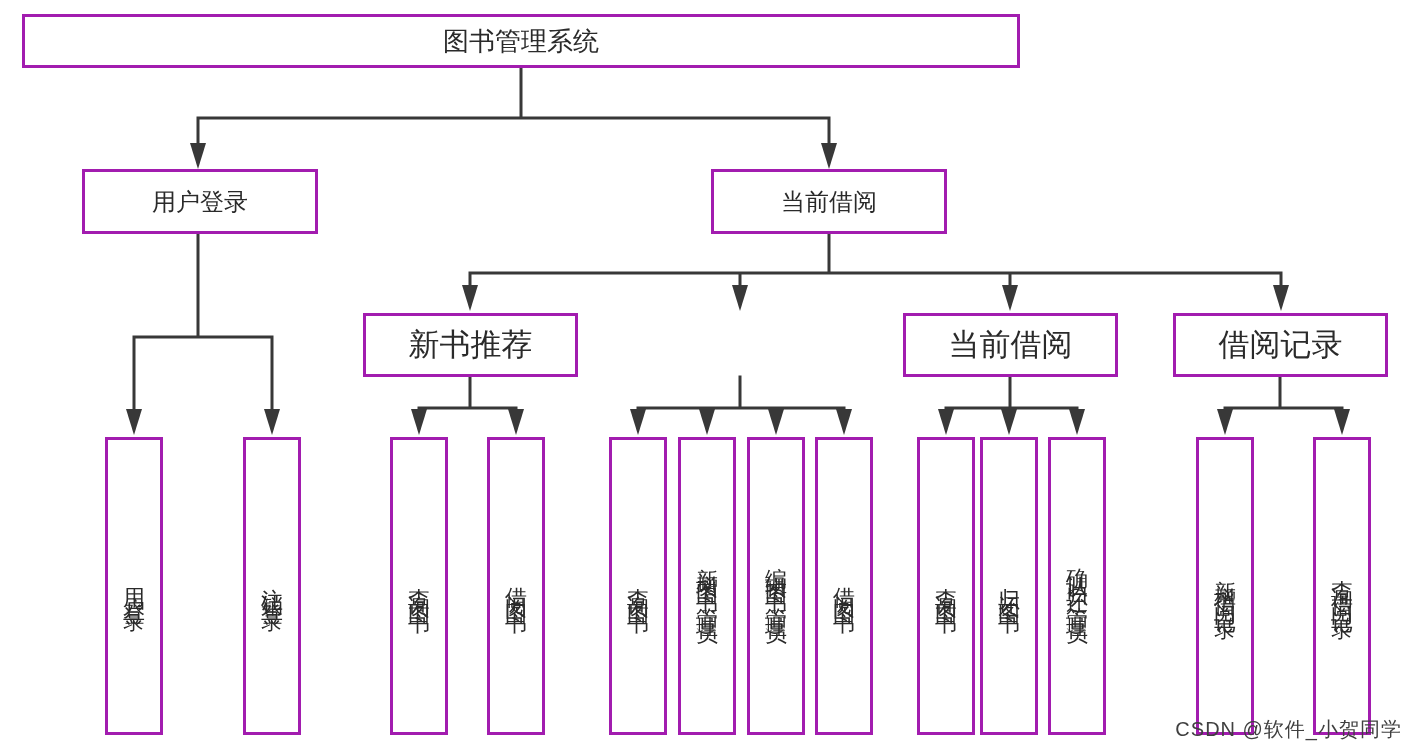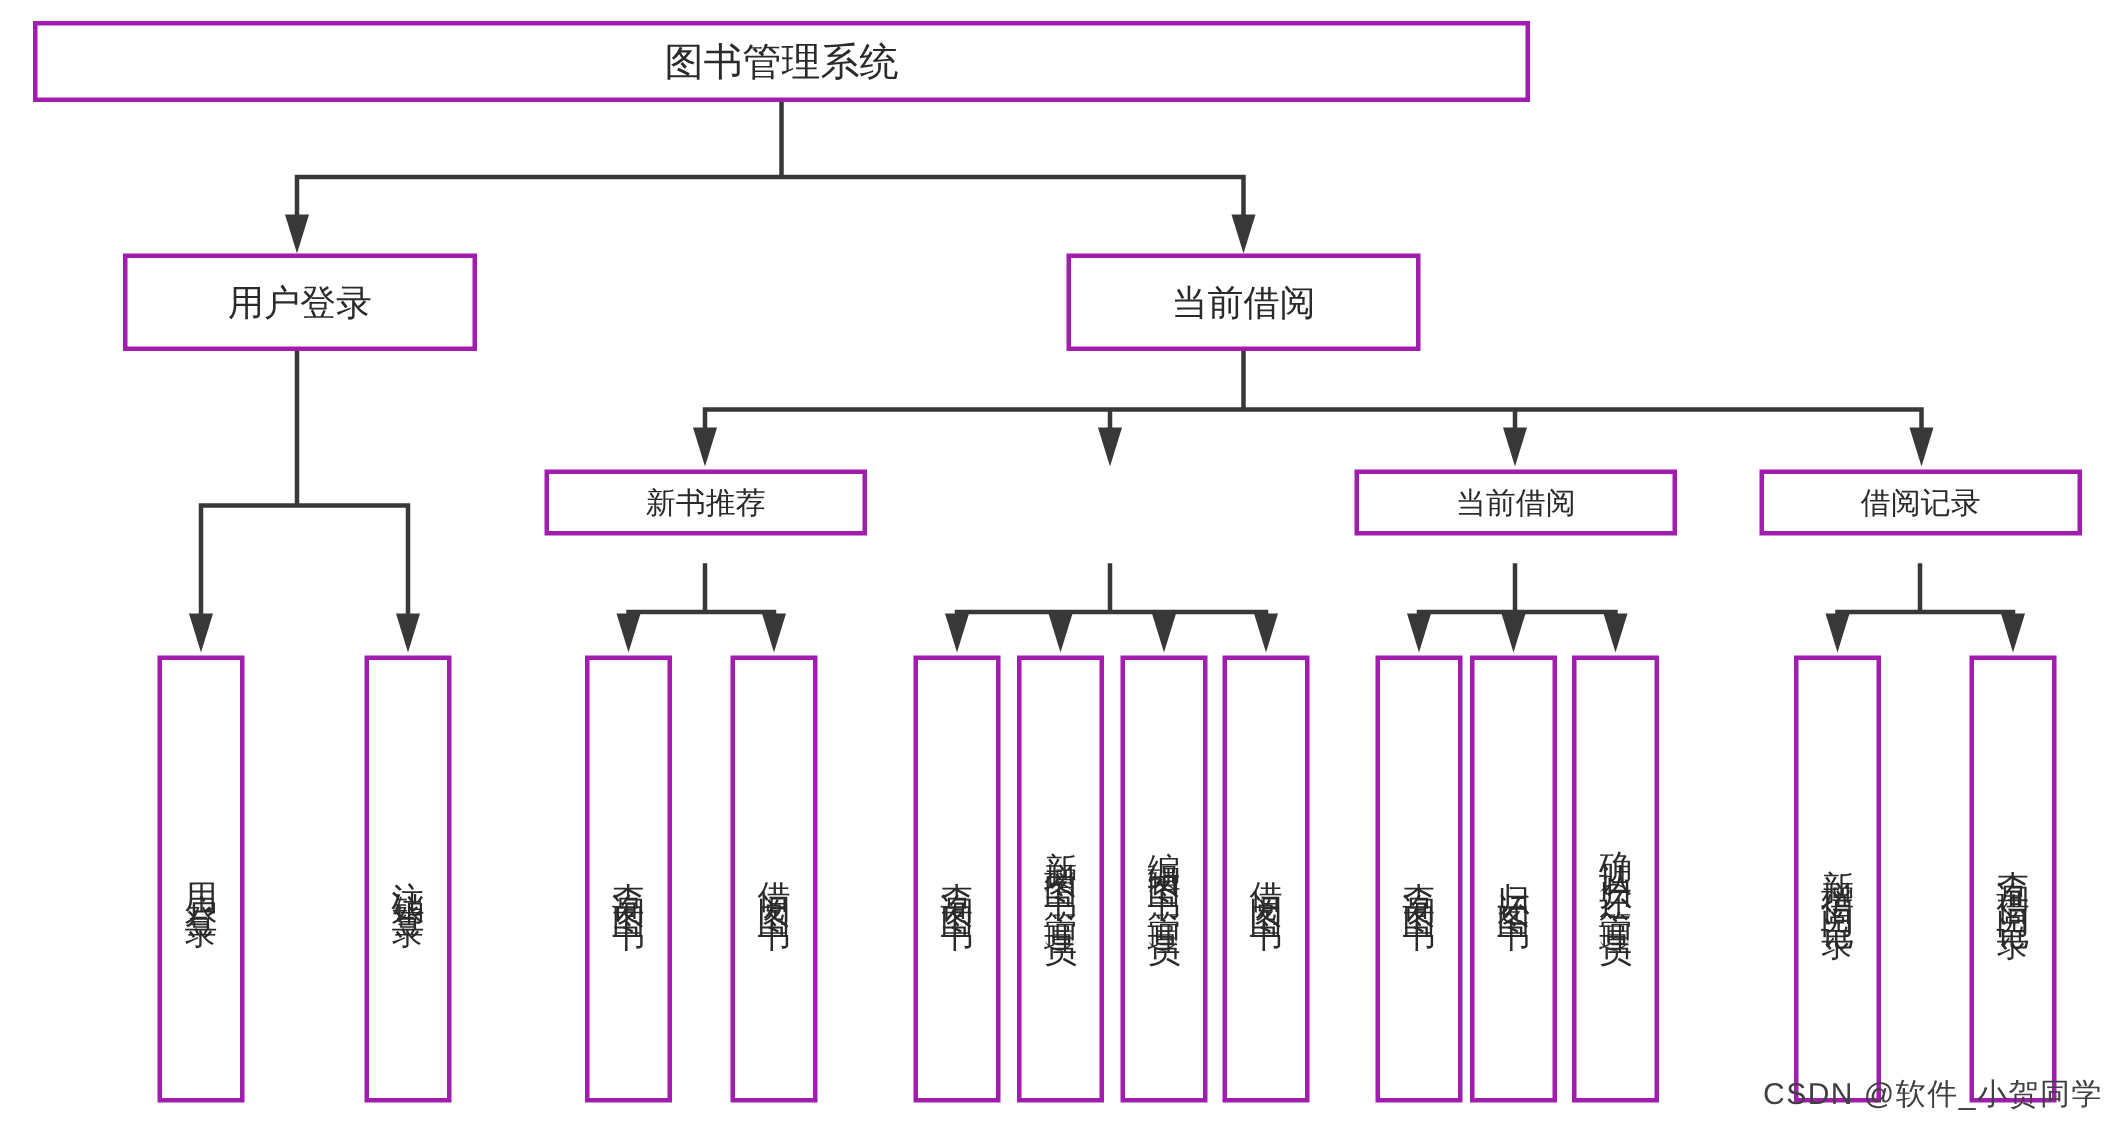--- a/index.html
+++ b/index.html
@@ -18,21 +18,21 @@
     background:#ffffff;
     color:#2a2a2a;
     display:flex;
     align-items:center;
     justify-content:center;
     z-index:2;
     white-space:nowrap;
   }
   .root{left:22px;top:14px;width:998px;height:54px;font-size:26px;}
   .l2{top:169px;width:236px;height:65px;font-size:24px;}
-  .l3{top:313px;width:215px;height:44px;font-size:20px;}
+  .l3{top:313px;width:215px;height:64px;font-size:31px;}
   .leaf{
     top:437px;width:58px;height:298px;
     font-size:22px;
     writing-mode:vertical-rl;
     text-orientation:mixed;
     letter-spacing:8px;
     line-height:1;
     white-space:normal;
   }
   .watermark{

